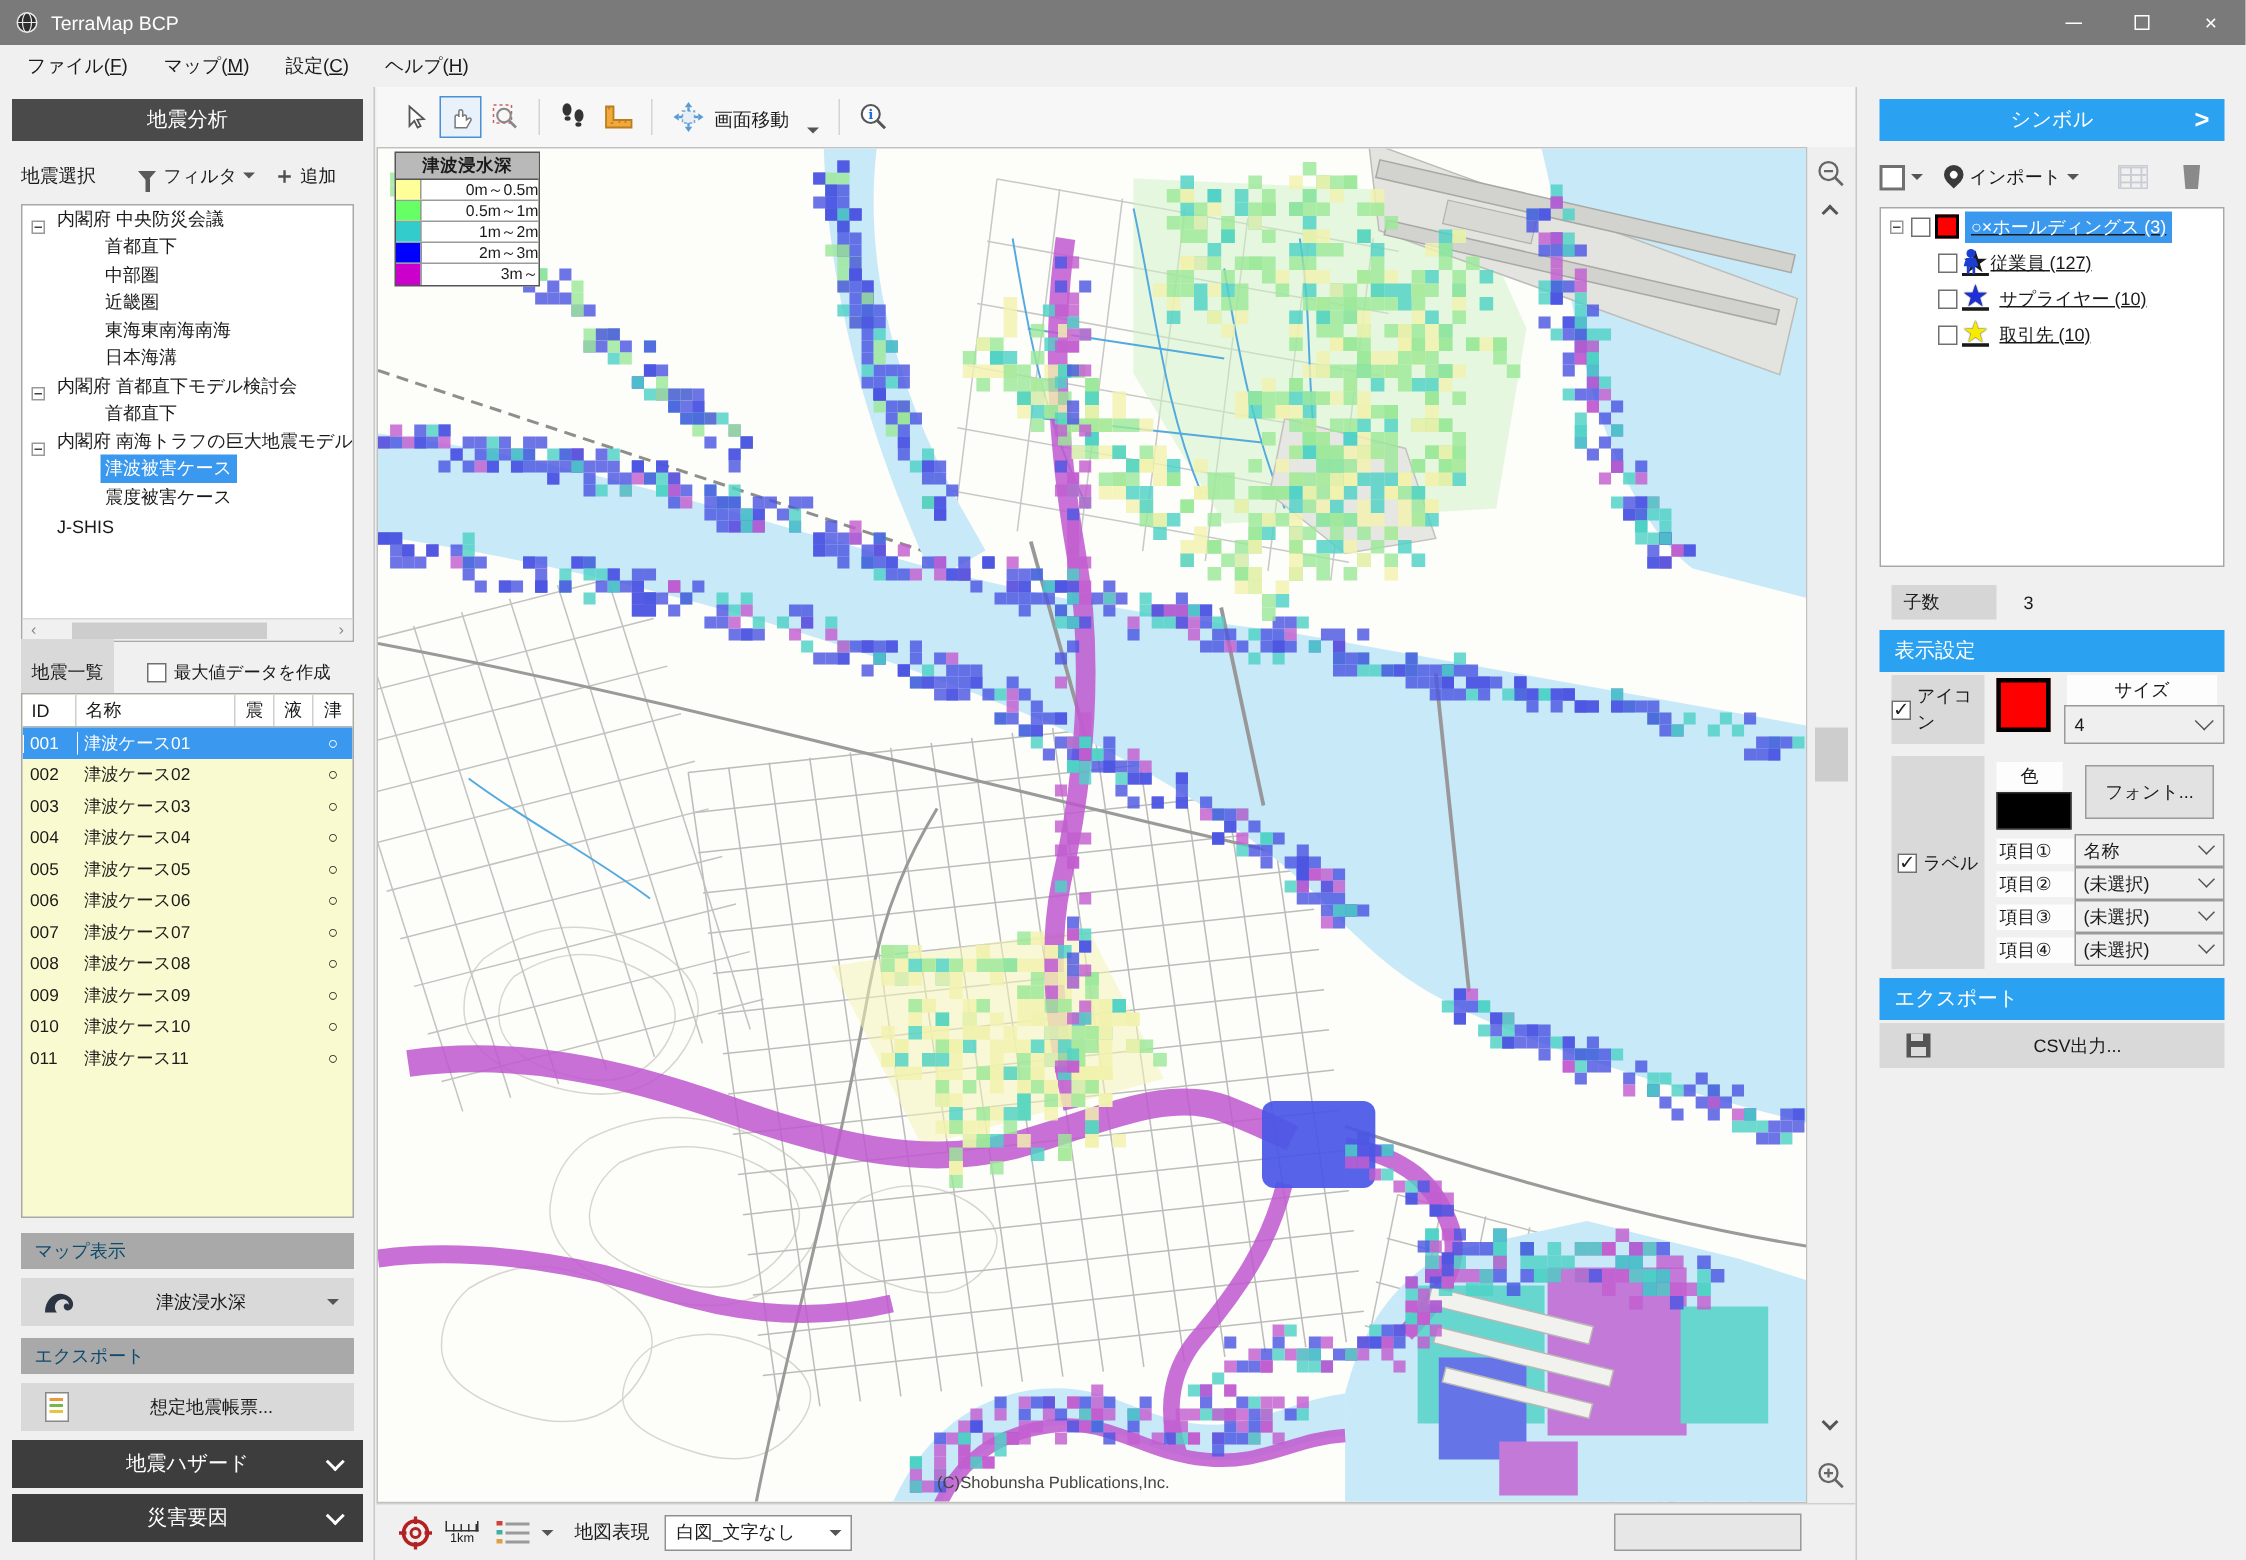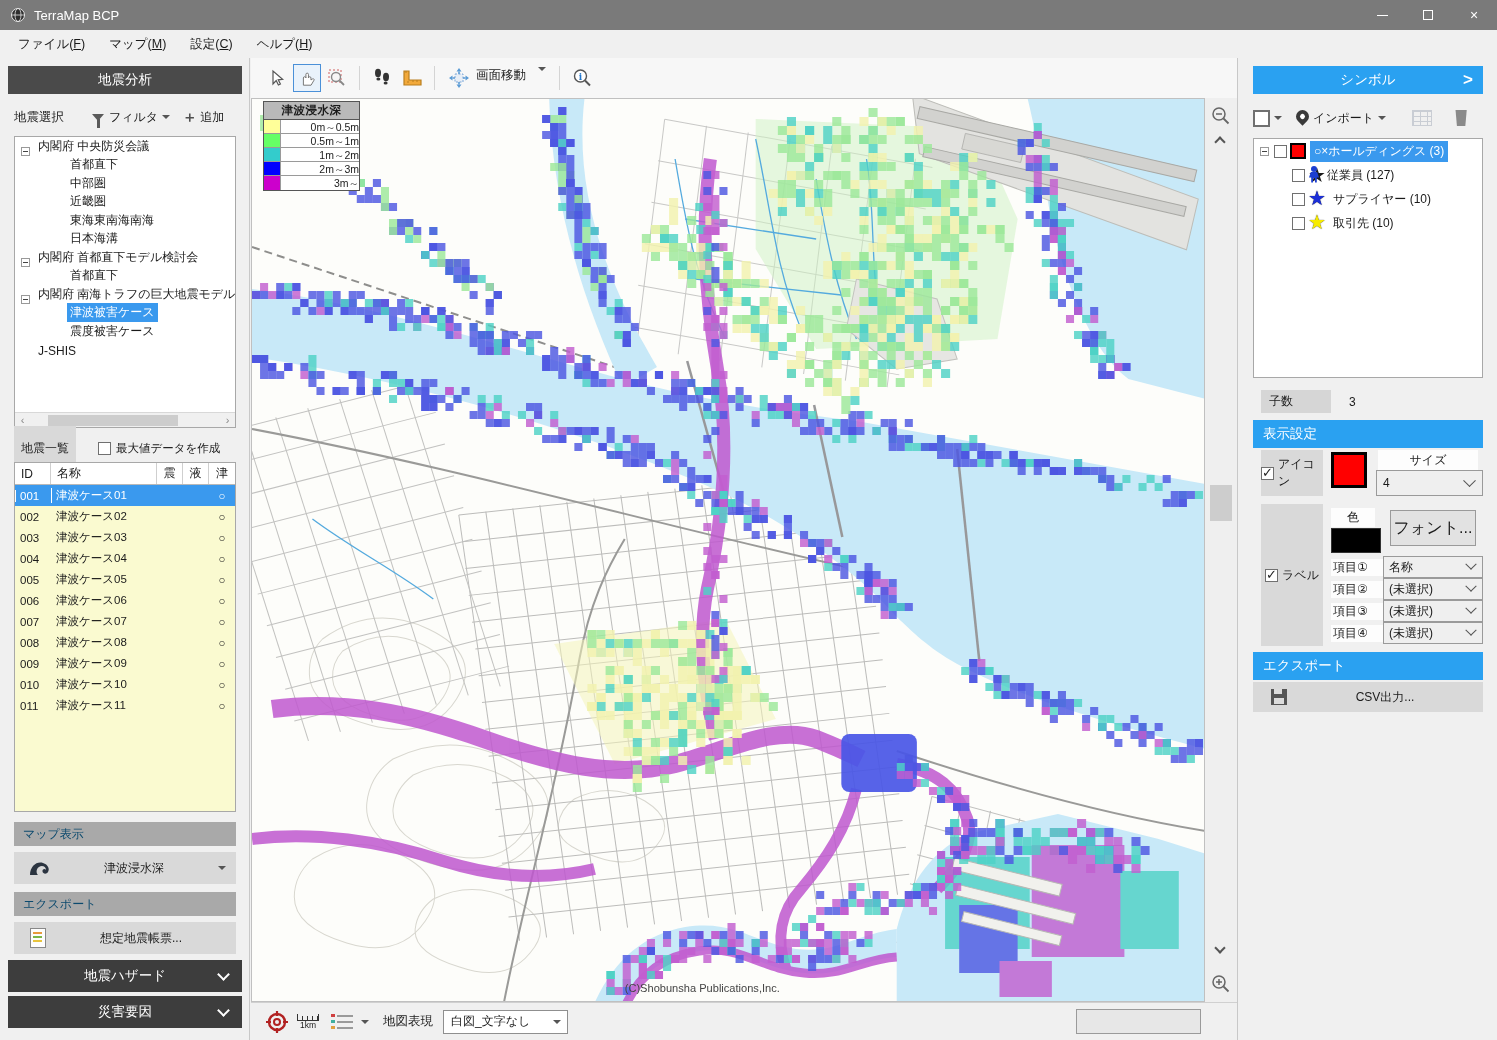--- a/index.html
+++ b/index.html
@@ -81,21 +81,21 @@
   .wave-ic { width:26px; height:20px; margin-left:14px; }
   .doc-ic { width:16px; height:20px; background:#fdfdfd; border:1px solid #888; margin-left:16px; position:relative; }
   .doc-ic::before { content:""; position:absolute; left:2px; top:3px; width:9px; height:2px; background:#e89b3c;
     box-shadow:0 4px 0 #7ab648, 0 8px 0 #e8c43c; }
   
   #map-toolbar { position:absolute; left:251px; top:58px; width:986px; height:40px; background:#f7f7f7;
     display:flex; align-items:center; }
   .tool { width:28px; height:28px; display:flex; align-items:center; justify-content:center; margin:0 1px; }
   .tool.selected { background:#e9f2fb; border:1px solid #4a90d8; }
   .vsep { width:1px; height:24px; background:#d4d4d4; margin:0 7px; }
-  #move-combo { display:flex; align-items:flex-start; padding:2px 6px; }
+  #move-combo { display:flex; align-items:flex-end; padding:2px 6px; }
   #move-combo .mtxt { font-size:12.5px; margin:0 8px 0 6px; }
   
   #map-wrap { position:absolute; left:251px; top:98px; width:954px; height:904px; background:#fdfdfa;
     border:1px solid #c0c0c0; overflow:hidden; }
   #legend { position:absolute; left:11px; top:2px; width:97px; border:1px solid #555; background:#fff; }
   #legend .lg-title { background:#b9b9b9; border-bottom:1px solid #555; font-weight:bold; font-size:11.5px;
     text-align:center; padding:1px 0; letter-spacing:0.5px; }
   .lg-row { display:flex; height:14px; border-bottom:1px solid #9a9a9a; }
   .lg-row:last-child { border-bottom:none; }
   .lg-sw { width:17px; border-right:1px solid #9a9a9a; }
@@ -135,21 +135,21 @@
   .pin { width:13px; height:13px; background:#3a3a3a; border-radius:50% 50% 50% 0; transform:rotate(-45deg);
     position:relative; margin:0 4px 4px 14px; }
   .pin::after { content:""; position:absolute; left:4px; top:4px; width:5px; height:5px; border-radius:50%; background:#fff; }
   .grid-ic { width:20px; height:16px; border:1px solid #c9cdd4; background:
     linear-gradient(#c9cdd4 1px, transparent 1px) 0 0/100% 5px,
     linear-gradient(90deg,#c9cdd4 1px, transparent 1px) 0 0/7px 100%; margin-left:26px; }
   .trash-ic { width:14px; height:16px; background:#8a8a8a; margin-left:22px; position:relative;
     clip-path:polygon(10% 0,90% 0,80% 100%,20% 100%); }
   .trash-ic::before { content:""; position:absolute; left:-3px; top:-4px; width:20px; height:2.5px; background:#8a8a8a; }
   #sym-tree { position:absolute; left:15px; top:80px; width:230px; height:240px; background:#fff; border:1px solid #a8a8a8; }
-  .srow { display:flex; align-items:center; height:24px; white-space:nowrap; }
+  .srow { display:flex; align-items:center; height:24px; white-space:nowrap;text-decoration:underline; }
   .srow .exp { margin-left:6px; }
   .srow.child { padding-left:38px; }
   .srow .cb { margin-right:3px; }
   .sw-red { width:16px; height:16px; background:#ff0000; border:2px solid #000; margin-right:4px; flex:0 0 16px; }
   .slab { font-size:12px; padding:2px 4px; }
   .slab.sel { background:#3a99ee; color:#fff; }
   .person-icon { width:12px; height:17px; position:relative; margin:0 5px 0 2px; flex:0 0 12px; }
   .person-icon::before { content:""; position:absolute; left:3px; top:0; width:6px; height:6px; border-radius:50%; background:#1c3ed0; }
   .person-icon::after { content:""; position:absolute; left:1px; top:6px; width:10px; height:11px; background:#1c3ed0;
     clip-path:polygon(20% 0,80% 0,100% 55%,78% 55%,78% 100%,60% 100%,60% 62%,40% 62%,40% 100%,22% 100%,22% 55%,0 55%); }
@@ -162,21 +162,21 @@
   #disp-header { top:362px; }
   .gbox { position:absolute; background:#d9d9d9; display:flex; align-items:center; justify-content:center; gap:4px; }
   .swatch-red-lg { position:absolute; left:93px; top:394px; width:36px; height:36px; background:#ff0000; border:3px solid #000; }
   .wlabel { position:absolute; background:#fdfdfd; text-align:center; font-size:12px; }
   .dd { position:absolute; background:#efefef; border:1px solid #9a9a9a; display:flex; align-items:center; }
   .dd .ddt { flex:1; padding-left:6px; font-size:12px; }
   .dd .ddc { width:9px; height:9px; border-right:1.6px solid #555; border-bottom:1.6px solid #555;
     transform:rotate(45deg) translate(-2px,-2px); margin-right:8px; flex:0 0 9px; }
   .swatch-black { position:absolute; left:93px; top:470px; width:50px; height:25px; background:#000; border:1px solid #333; }
   .btn { position:absolute; background:#e2e2e2; border:1px solid #9a9a9a; display:flex; align-items:center;
-    justify-content:center; font-size:16px; }
+    justify-content:center; font-size:12px; }
   #item-rows { position:absolute; left:93px; top:498px; width:152px; }
   .irow { display:flex; height:22px; align-items:center; }
   .irow .ilab { width:52px; background:#fdfdfd; font-size:12px; padding-left:2px; }
   .irow .idd { flex:1; height:22px; background:#efefef; border:1px solid #9a9a9a; display:flex; align-items:center; }
   .irow .idd .ddt { flex:1; padding-left:5px; font-size:12px; }
   .irow .idd .ddc { width:8px; height:8px; border-right:1.6px solid #555; border-bottom:1.6px solid #555;
     transform:rotate(45deg) translate(-2px,-2px); margin-right:7px; }
   #exp-header { top:594px; }
   #csv-btn { position:absolute; left:15px; top:624px; width:230px; height:30px; background:#d9d9d9;
     display:flex; align-items:center; }

